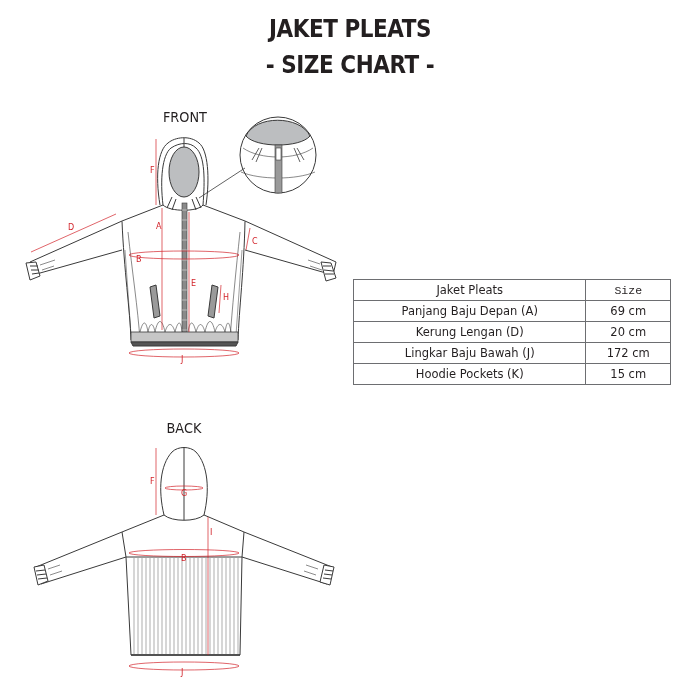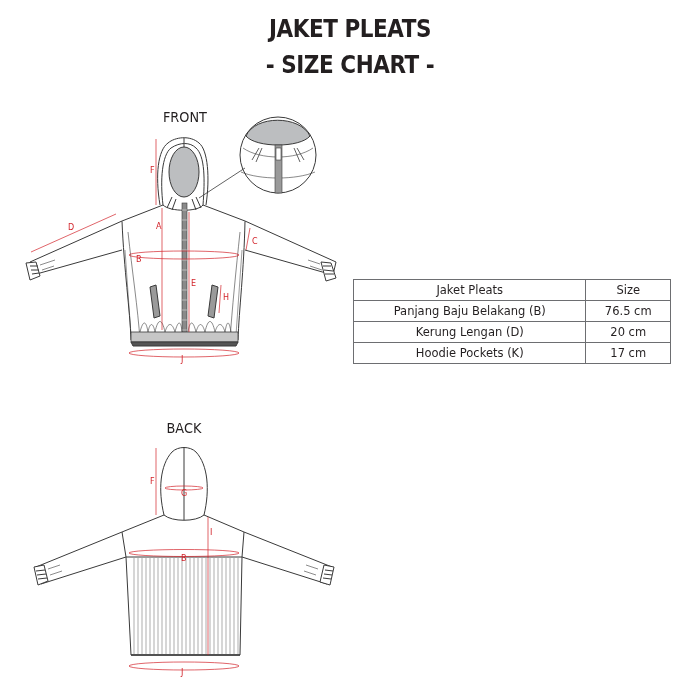--- a/index.html
+++ b/index.html
@@ -7,21 +7,21 @@
   .title { position:absolute; left:0; width:700px; text-align:center; font-family:"DejaVu Sans", sans-serif; font-weight:bold; color:#231f20; letter-spacing:-0.5px; }
   .title.t1 { top:14px; font-size:25px; transform:scaleX(0.86); }
   .title.t2 { top:50px; font-size:25px; transform:scaleX(0.86); }
   .view-label { position:absolute; font-size:14px; color:#231f20; font-family:"DejaVu Sans", sans-serif; transform:scaleX(0.92); }
   .front-label { left:161px; top:109px; }
   .back-label { left:165px; top:420px; }
   svg.drawing { position:absolute; left:0; top:0; }
   .size-table { position:absolute; left:353px; top:279px; width:318px; border-collapse:collapse; font-family:"DejaVu Sans", sans-serif; font-size:11.5px; color:#231f20; }
   .size-table td, .size-table th { border:1px solid #6d6e71; height:20px; padding:0; text-align:center; font-weight:normal; }
   .size-table .c1 { width:233px; }
-  .size-table .c2 { width:84px; }
+  .size-table .c2 { width:84px;font-family:Liberation Mono, monospace; }
   .lbl { font-family:"DejaVu Sans", sans-serif; font-size:8px; fill:#d2232a; }
 </style>
 </head>
 <body>
 
 <div class="title t1">JAKET PLEATS</div>
 <div class="title t2">- SIZE CHART -</div>
 
 <div class="view-label front-label">FRONT</div>
 <div class="view-label back-label">BACK</div>
@@ -162,25 +162,29 @@
 
 <table class="size-table">
   <thead>
     <tr>
       <th class="c1">Jaket Pleats</th>
       <th class="c2">Size</th>
     </tr>
   </thead>
   <tbody>
     <tr>
-        <td>Panjang Baju Belakang (B)</td>
-        <td>76.5 cm</td>
+        <td>Panjang Baju Depan (A)</td>
+        <td>69 cm</td>
       </tr>
     <tr>
         <td>Kerung Lengan (D)</td>
         <td>20 cm</td>
       </tr>
     <tr>
+        <td>Lingkar Baju Bawah (J)</td>
+        <td>172 cm</td>
+      </tr>
+    <tr>
         <td>Hoodie Pockets (K)</td>
-        <td>17 cm</td>
+        <td>15 cm</td>
       </tr>
   </tbody>
 </table>
 
 </body></html>

